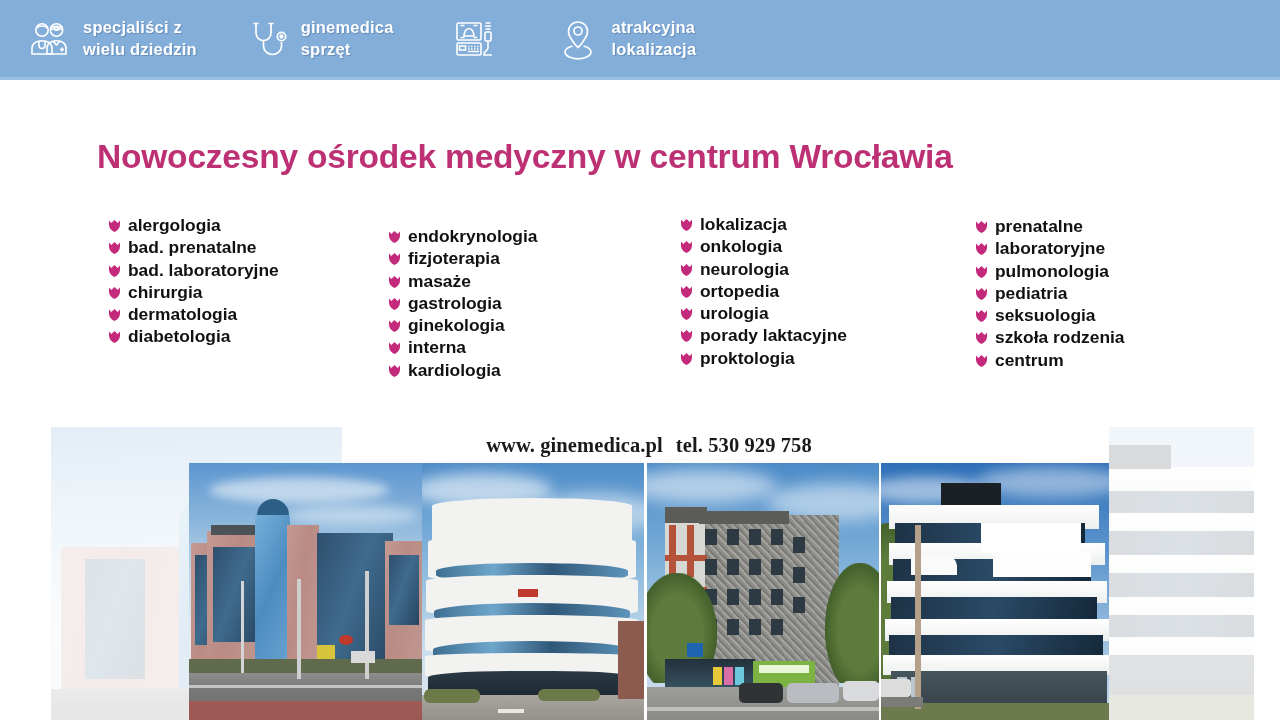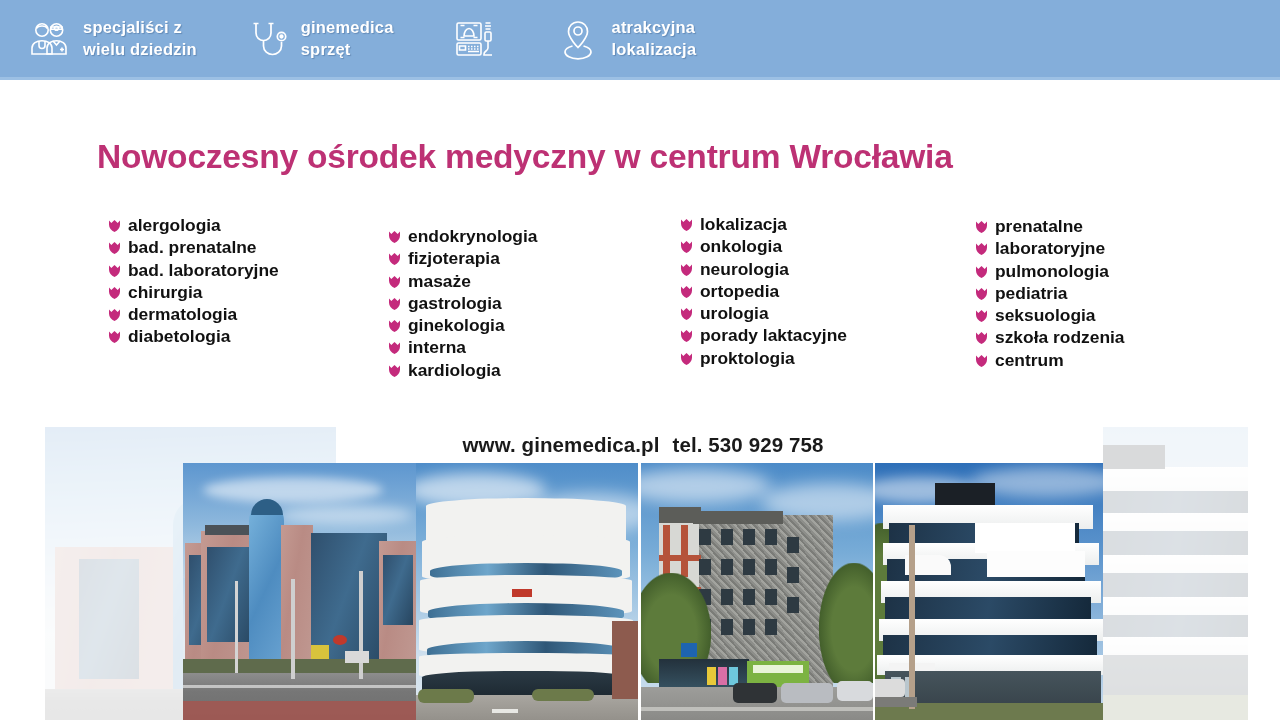--- a/index.html
+++ b/index.html
@@ -71,21 +71,21 @@
     white-space: nowrap;
   }
   .bullet {
     position: relative; top: 1px;
     width: 13px; height: 13px;
     flex: 0 0 13px;
   }
   .bullet svg { display: block; }
 
   
-  .photos { position: absolute; left: 3px; top: 420px; width: 1260px; height: 300px; overflow: hidden; }
+  .photos { position: absolute; left: 9px; top: 420px; width: 1260px; height: 300px; overflow: hidden; font-family: Liberation Serif, serif; }
   .photo { position: absolute; overflow: hidden; }
   .photo .sky {
     position: absolute; left: 0; top: 0; width: 100%; height: 100%;
     background: linear-gradient(178deg, #5b94cf 0%, #7fb2dd 16%, #a9cbe8 34%, #cfe0ee 52%, #e7eef3 68%, #dfe6ea 100%);
   }
   .faded { opacity: 0.16; }
   
   .b { position: absolute; }
 
   

